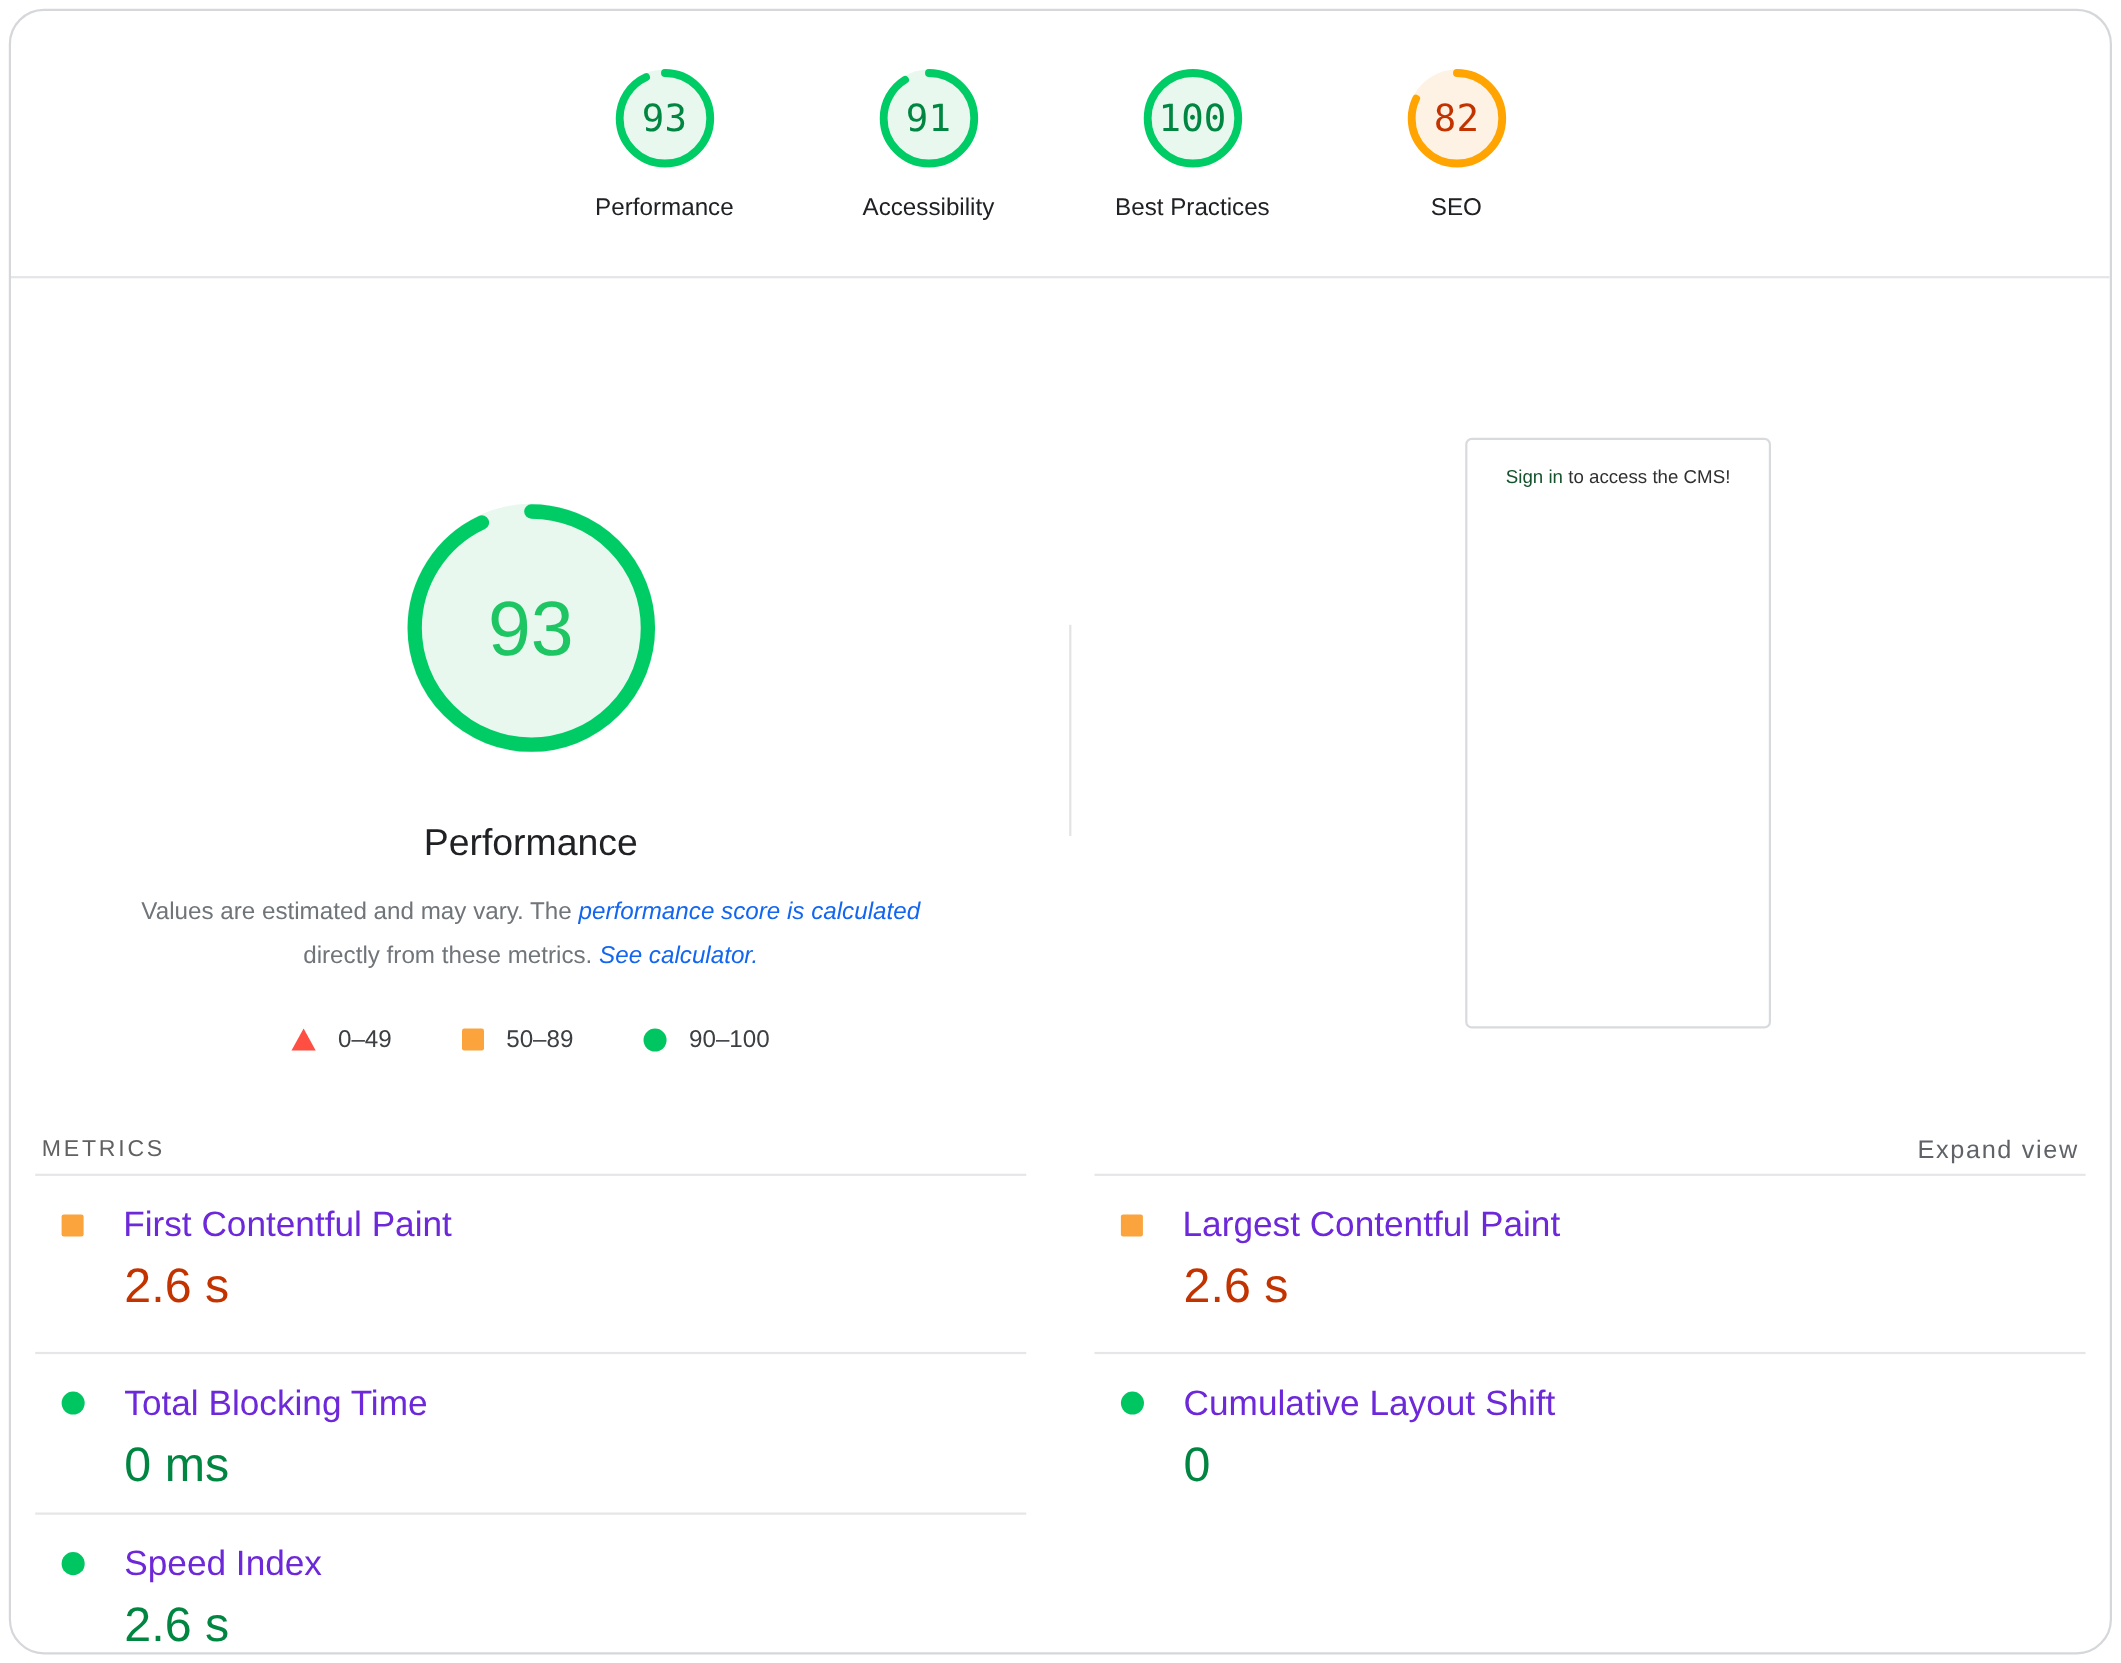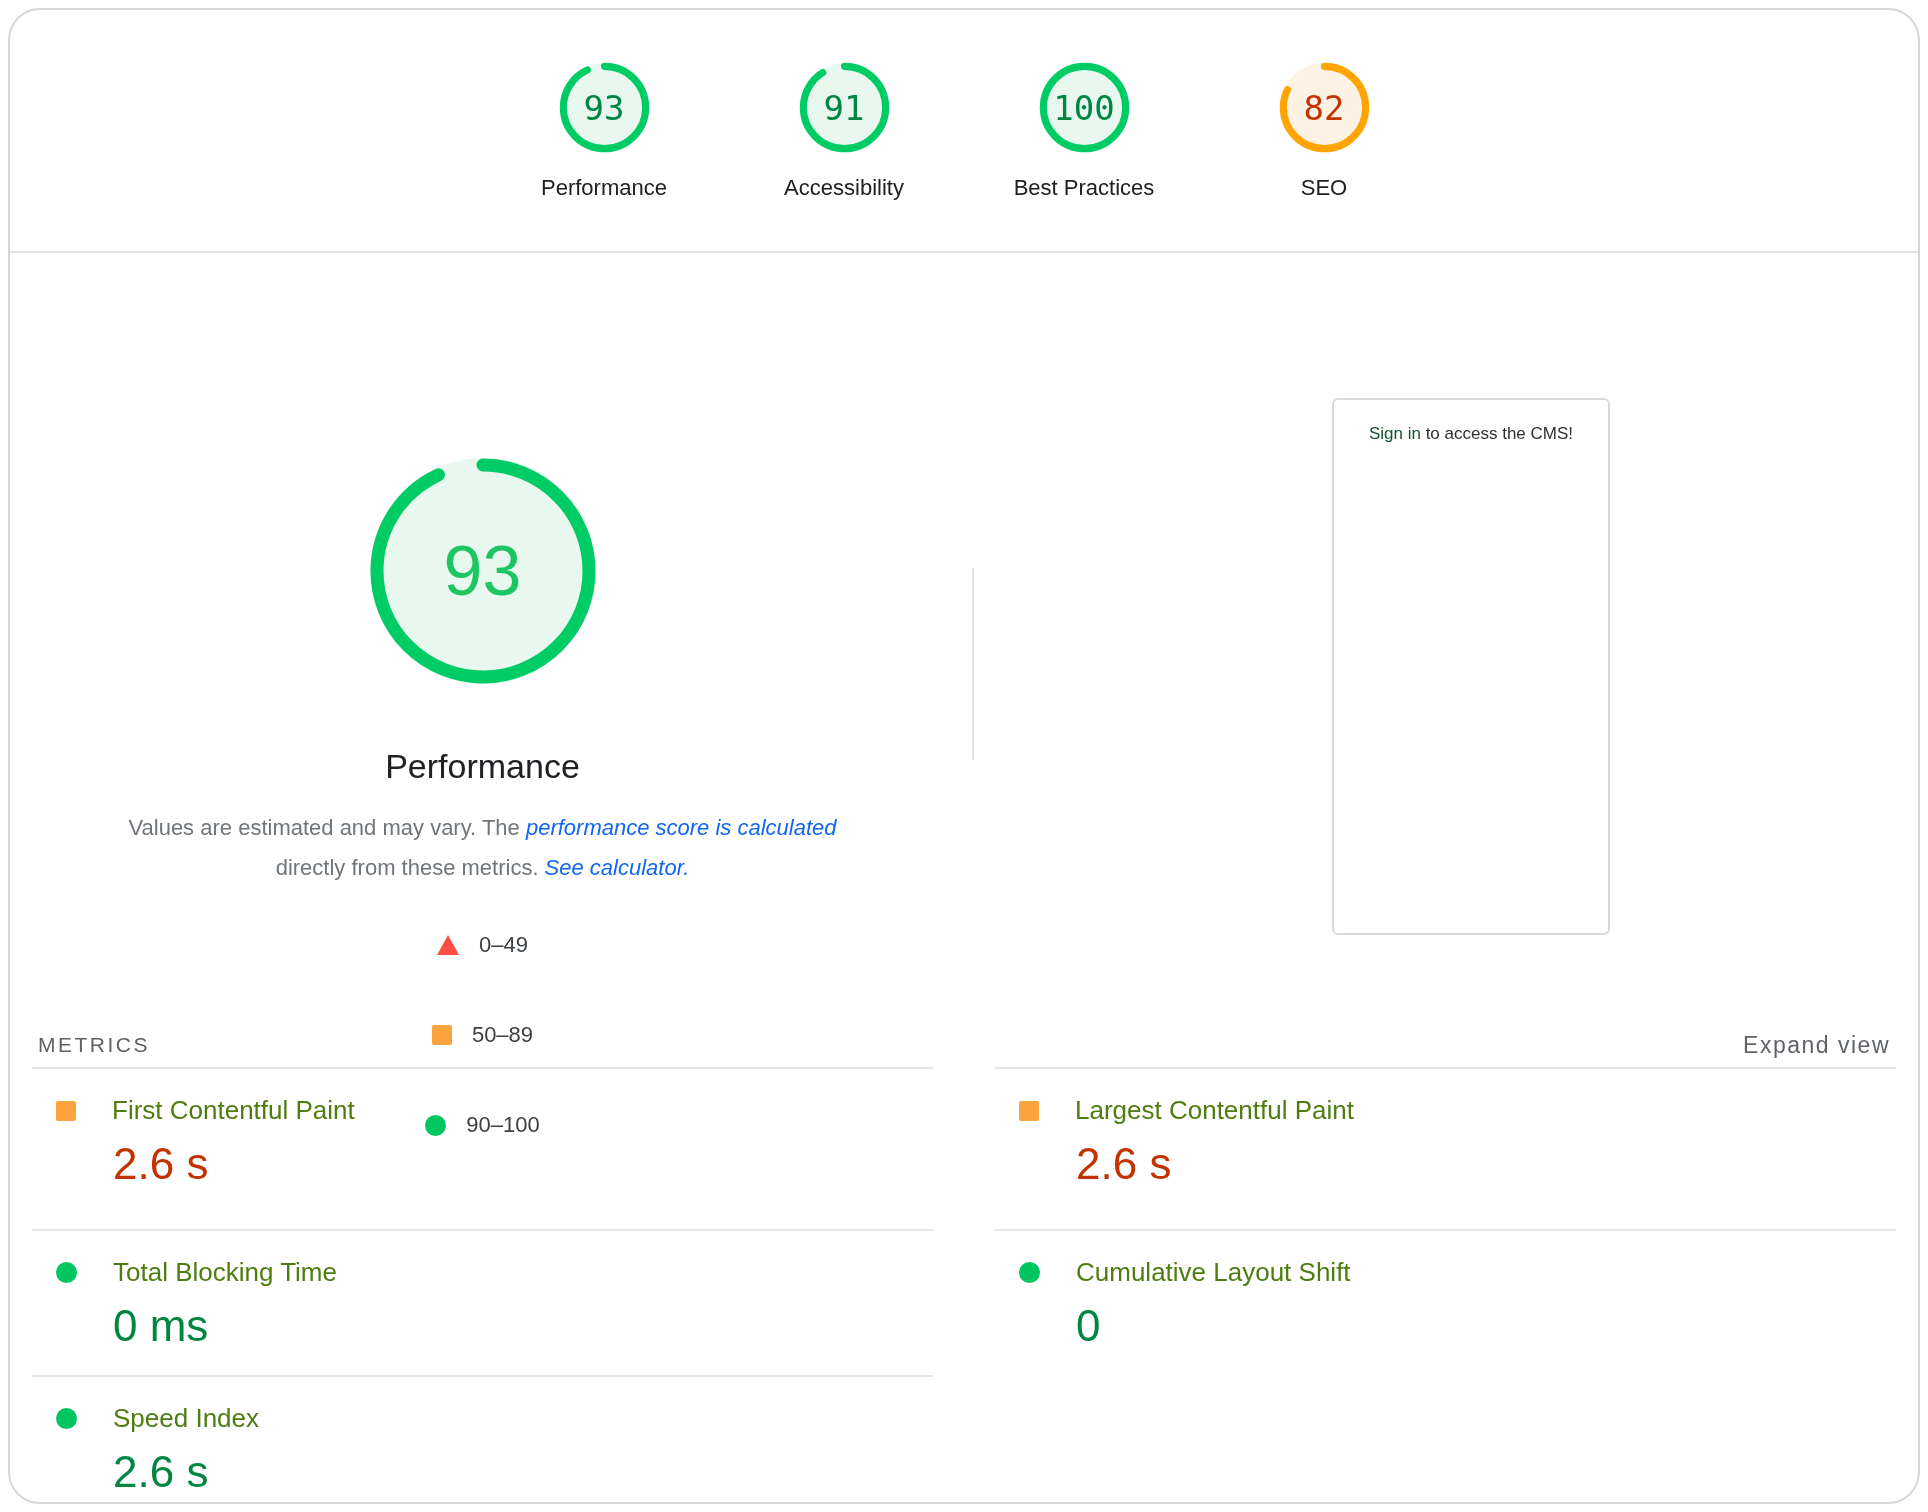--- a/index.html
+++ b/index.html
@@ -33,21 +33,21 @@
   .big-gauge{margin-top:198px;position:relative;width:240px;height:240px;}
   .big-gauge svg{width:100%;height:100%;display:block;}
   .big-gauge .gauge-bg{fill:#e8f8ee;}
   .big-gauge .gauge-arc{stroke:#00cc66;}
   .big-num{position:absolute;inset:0;display:flex;align-items:center;justify-content:center;
            font-size:70px;color:#1ec563;}
   .perf-title{margin-top:56px;font-size:34px;font-weight:400;color:#202124;}
   .perf-desc{margin-top:22px;max-width:715px;text-align:center;
              font-size:22px;line-height:40px;color:#70757a;}
   .perf-desc a{color:#1266f1;text-decoration:none;cursor:pointer;font-style:italic;}
-  .legend{margin-top:44px;display:flex;align-items:center;gap:64px;flex-direction:column;}
+  .legend{margin-top:44px;display:flex;align-items:center;gap:64px;}
   .legend-item{display:flex;align-items:center;gap:20px;font-size:22px;color:#3c4043;}
   .tri{width:0;height:0;border-left:11px solid transparent;border-right:11px solid transparent;
        border-bottom:20px solid #ff4e42;}
   .sq{width:20px;height:20px;background:#fba33c;border-radius:2px;}
   .dot{width:21px;height:21px;background:#00c661;border-radius:50%;}
 
   .v-divider{position:absolute;left:962px;top:315px;width:2px;height:192px;background:#e3e3e3;}
 
   .thumb{position:absolute;left:1322px;top:145px;width:278px;height:537px;box-sizing:border-box;
          background:#fff;border:2px solid #d8dadd;border-radius:6px;
@@ -62,21 +62,21 @@
   .expand-view{font-size:23px;letter-spacing:1.5px;color:#5f6368;cursor:pointer;}
 
   .metrics-grid{display:grid;grid-template-columns:1fr 1fr;column-gap:62px;
                 grid-template-rows:162px 146px 150px;padding:0 22px;}
   .metric{border-top:2px solid #e6e6e8;box-sizing:border-box;padding:26px 0 0 24px;}
   .metric.spacer{border-top:none;}
   .metric-head{display:flex;align-items:center;}
   .m-icon{flex:none;margin-right:36px;}
   .metric.average .m-icon{width:20px;height:20px;background:#fba33c;border-radius:2px;}
   .metric.pass .m-icon{width:21px;height:21px;background:#00c661;border-radius:50%;}
-  .m-name{font-size:26px;color:#4d7c0f;}
+  .m-name{font-size:32px;color:#6d28d9;}
   .m-value{margin-left:57px;margin-top:13px;font-size:44px;}
   .metric.average .m-value{color:#c33300;}
   .metric.pass .m-value{color:#018642;}
 </style>
 </head>
 <body>
 
 <div class="page">
   <div class="card">
 

